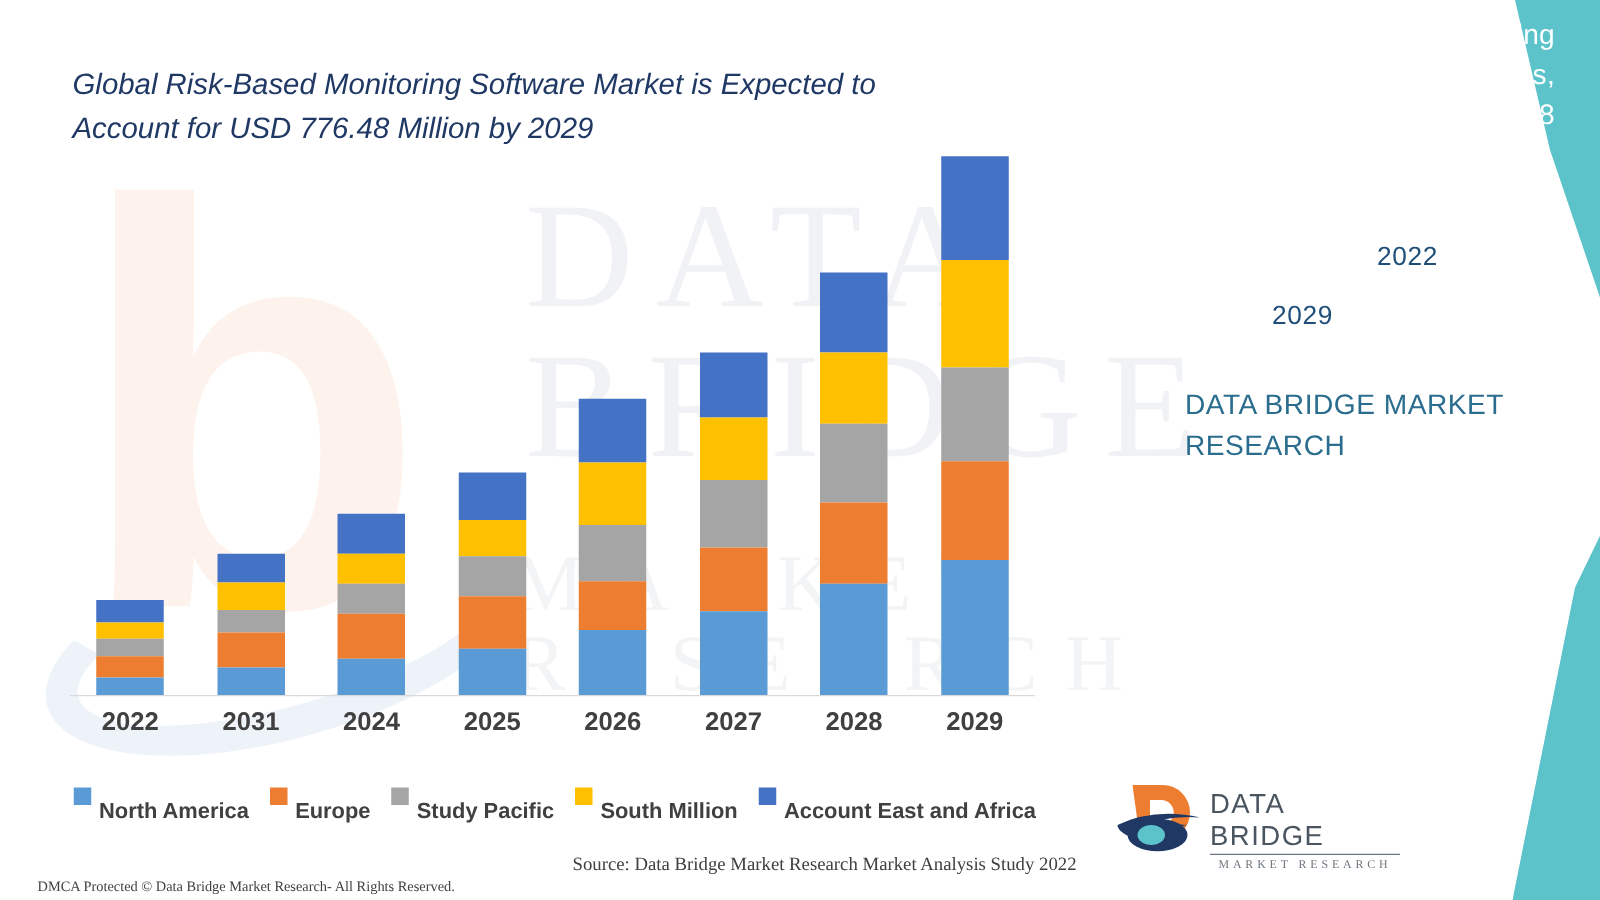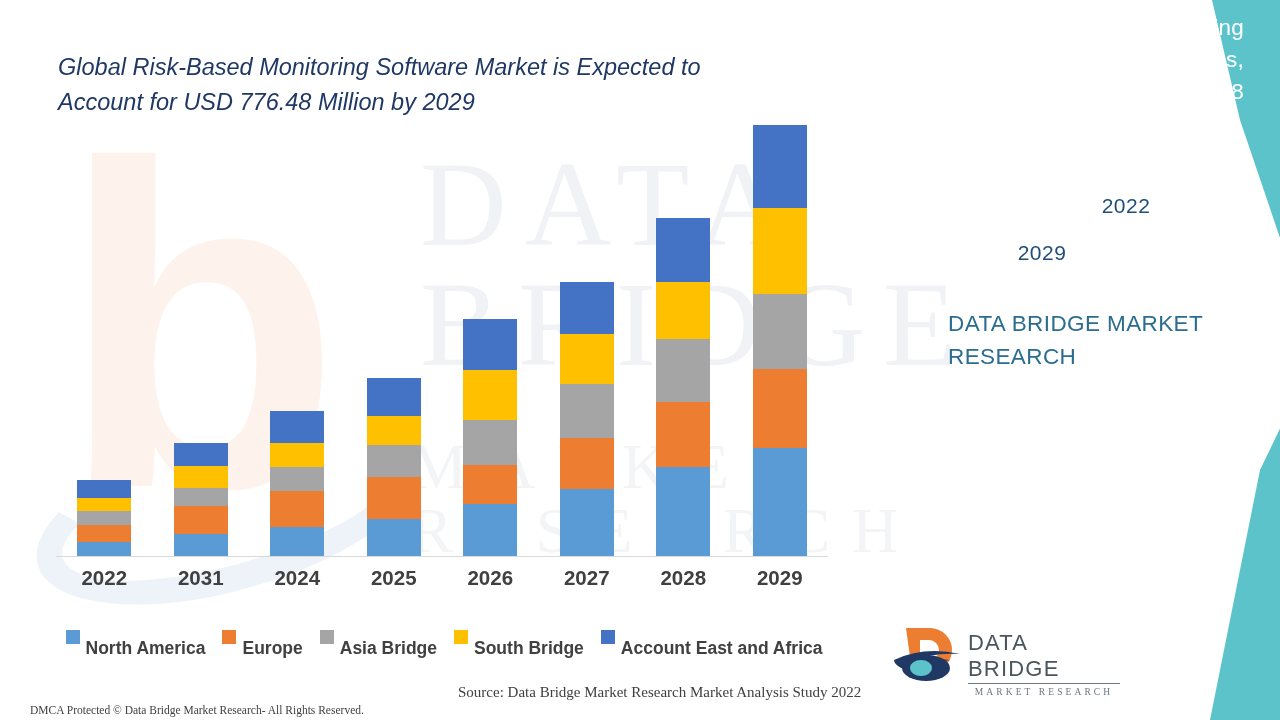--- a/index.html
+++ b/index.html
@@ -248,25 +248,25 @@
         <div class="legend-item">
           <span class="legend-swatch" style="background: rgb(91, 155, 213);"></span>
           <span class="legend-label">North America</span>
         </div>
         <div class="legend-item">
           <span class="legend-swatch" style="background: rgb(237, 125, 49);"></span>
           <span class="legend-label">Europe</span>
         </div>
         <div class="legend-item">
           <span class="legend-swatch" style="background: rgb(165, 165, 165);"></span>
-          <span class="legend-label">Asia Bridge</span>
+          <span class="legend-label">Study Pacific</span>
         </div>
         <div class="legend-item">
           <span class="legend-swatch" style="background: rgb(255, 192, 0);"></span>
-          <span class="legend-label">South Bridge</span>
+          <span class="legend-label">South Million</span>
         </div>
         <div class="legend-item">
           <span class="legend-swatch" style="background: rgb(68, 114, 196);"></span>
           <span class="legend-label">Account East and Africa</span>
         </div>
       </div>
   </div>
 
   <div class="teal-panel"></div>
   <div class="panel-title">Global Risk-Based Monitoring Software Market,  By Regions, 2022 to 2038</div>

